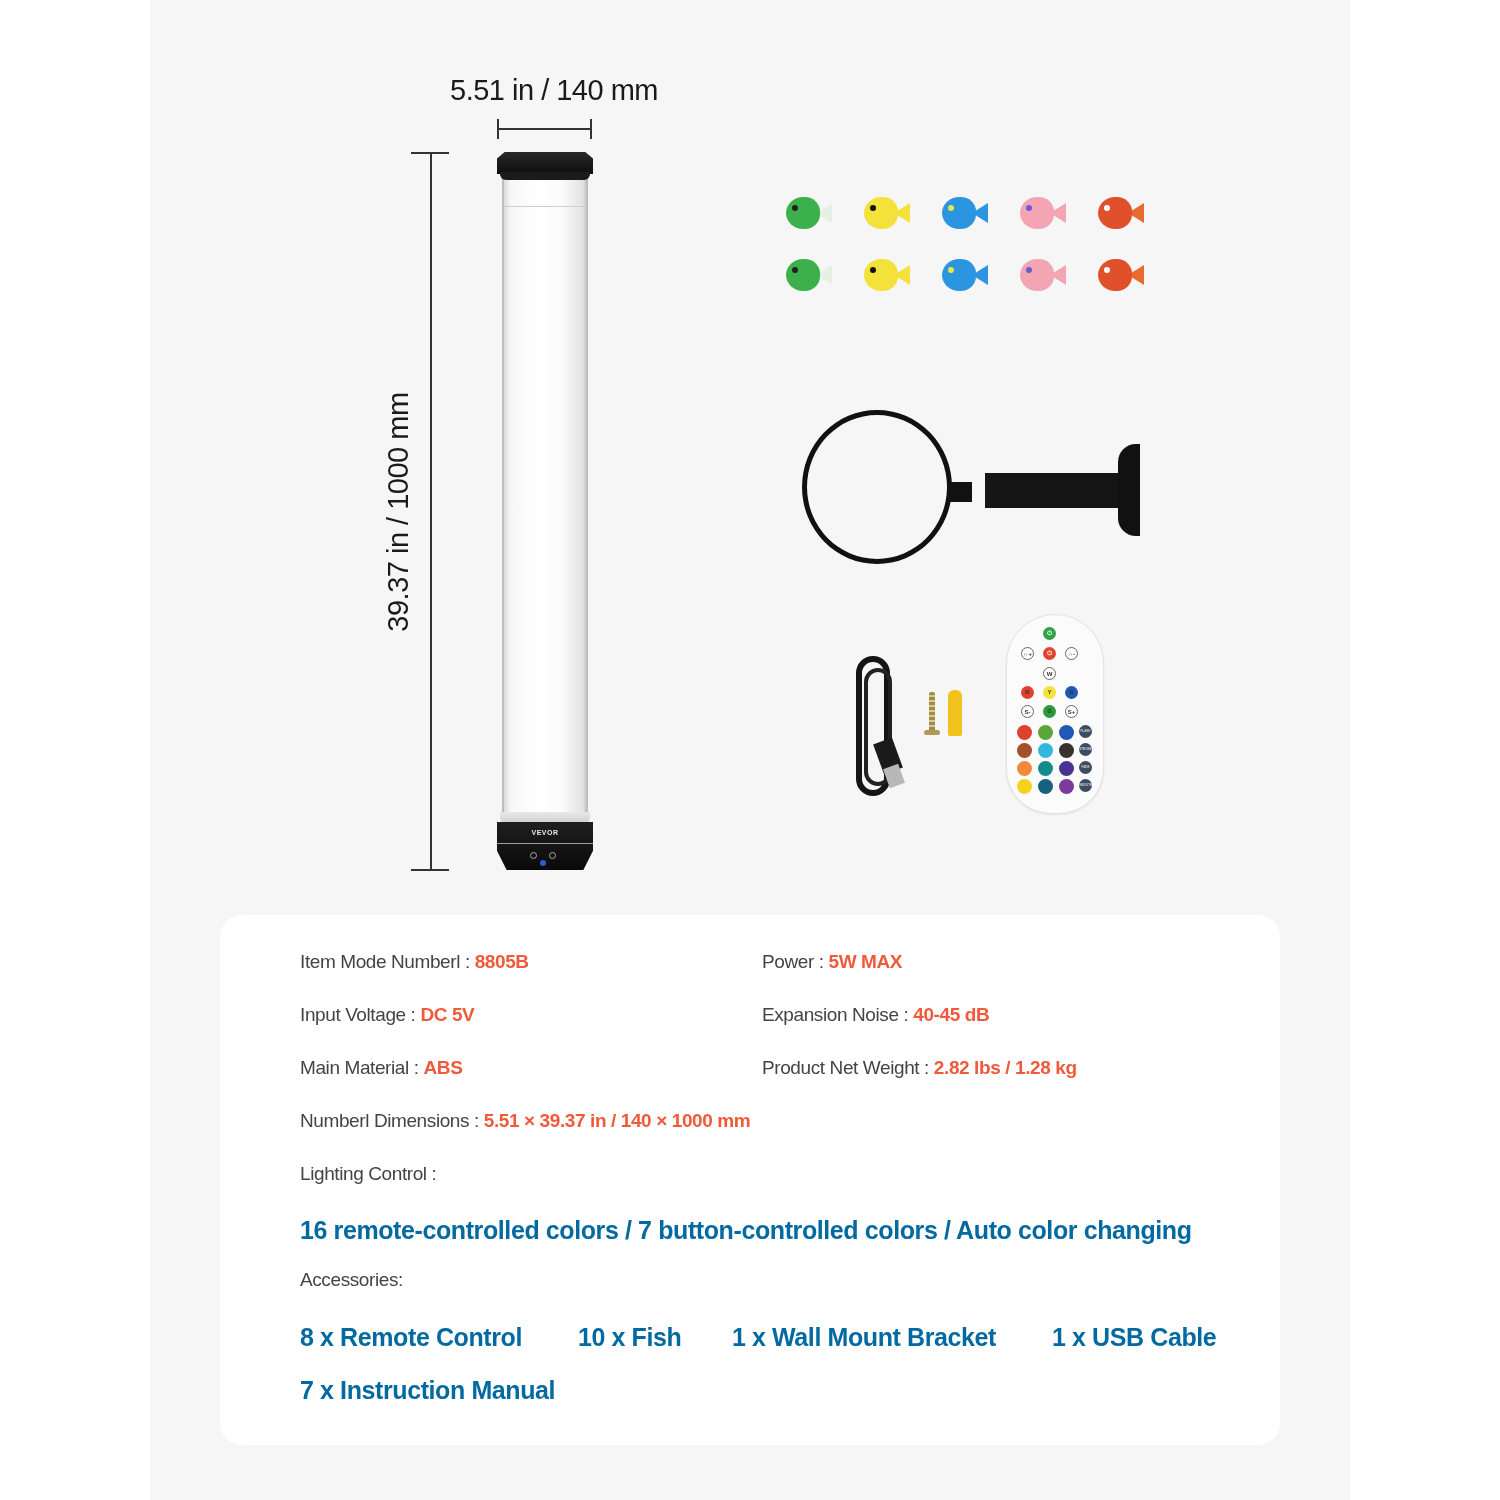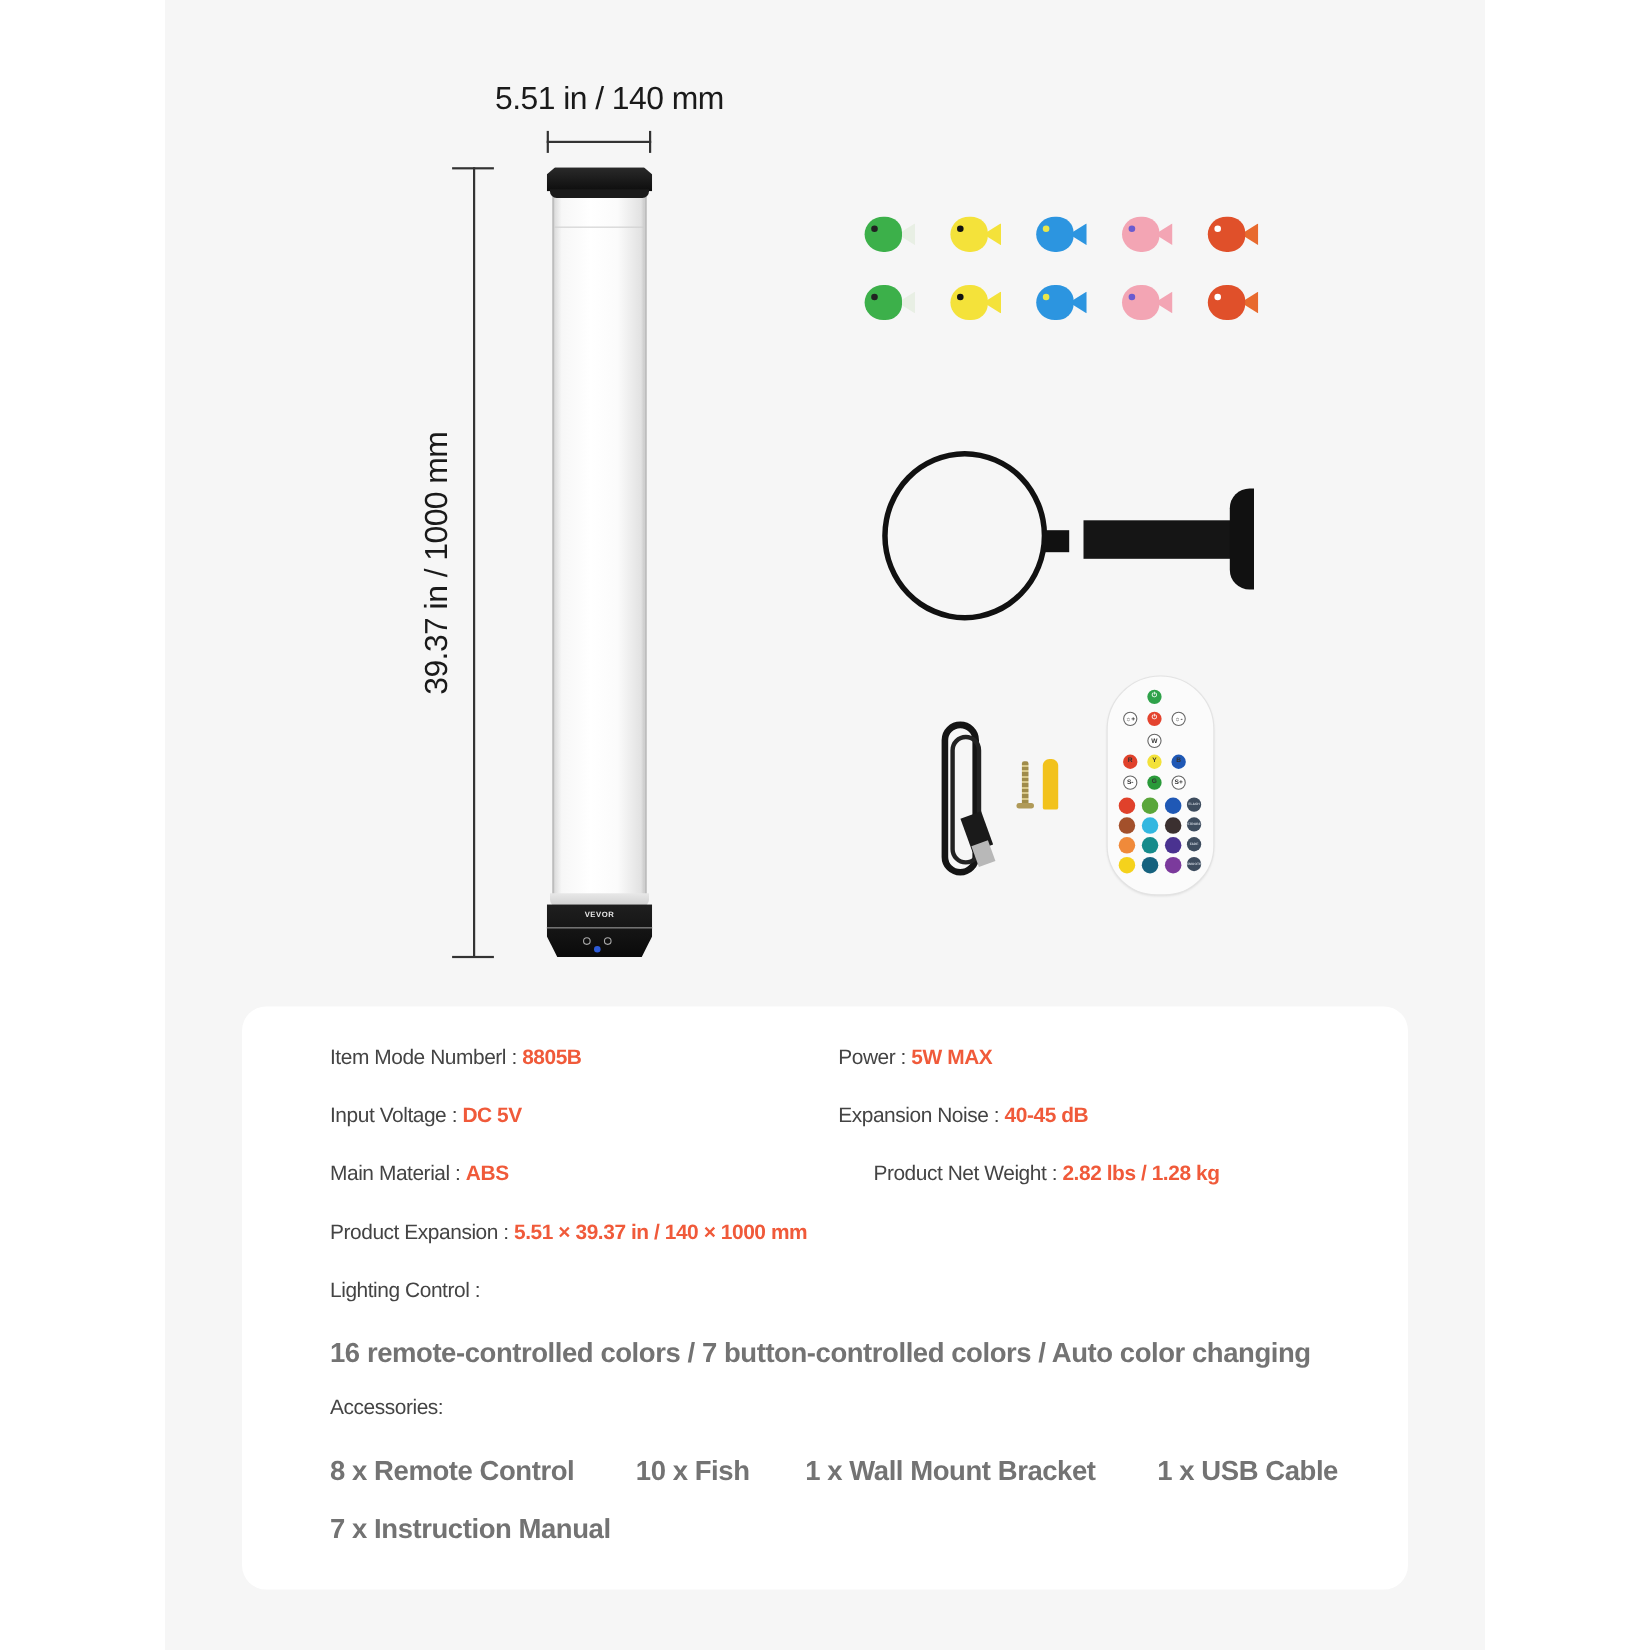--- a/index.html
+++ b/index.html
@@ -124,21 +124,21 @@
 
     
     .spec-card {
       left: 220px; top: 915px; width: 1060px; height: 530px; background: #ffffff;
       border-radius: 22px;
     }
     .spec-row {
       position: absolute; font-size: 19px; color: #444; white-space: nowrap; letter-spacing: -0.4px;
     }
     .spec-value { color: #f05a3a; font-weight: bold; }
-    .accent { color: #737373; font-weight: bold; font-size: 25px; position: absolute; white-space: nowrap; letter-spacing: -0.4px; }
+    .accent { color: #0369a1; font-weight: bold; font-size: 25px; position: absolute; white-space: nowrap; letter-spacing: -0.4px; }
   </style>
 </head>
 <body>
 
 <div class="panel"></div>
 
 <div class="abs dim-width-label">5.51 in / 140 mm</div>
 <div class="abs hline" style="left:497px;top:128px;width:95px;height:2px;"></div>
 <div class="abs vline" style="left:497px;top:119px;width:2px;height:20px;"></div>
 <div class="abs vline" style="left:590px;top:119px;width:2px;height:20px;"></div>
@@ -279,25 +279,25 @@
   </div>
   <div class="spec-row" style="left:80px;top:89px;">
     <span>Input Voltage : </span><span class="spec-value">DC 5V</span>
   </div>
   <div class="spec-row" style="left:542px;top:89px;">
     <span>Expansion Noise : </span><span class="spec-value">40-45 dB</span>
   </div>
   <div class="spec-row" style="left:80px;top:142px;">
     <span>Main Material : </span><span class="spec-value">ABS</span>
   </div>
-  <div class="spec-row" style="left:542px;top:142px;margin-left:32px;">
+  <div class="spec-row" style="left:542px;top:142px;">
     <span>Product Net Weight : </span><span class="spec-value">2.82 lbs / 1.28 kg</span>
   </div>
   <div class="spec-row" style="left:80px;top:195px;">
-    <span>Product Expansion : </span><span class="spec-value">5.51 × 39.37 in / 140 × 1000 mm</span>
+    <span>Numberl Dimensions : </span><span class="spec-value">5.51 × 39.37 in / 140 × 1000 mm</span>
   </div>
   <div class="spec-row" style="left:80px;top:248px;">Lighting Control :</div>
   <div class="accent" style="left:80px;top:301px;">16 remote-controlled colors / 7 button-controlled colors / Auto color changing</div>
   <div class="spec-row" style="left:80px;top:354px;">Accessories:</div>
   <div class="accent" style="left:80px;top:408px;">8 x Remote Control</div>
   <div class="accent" style="left:358px;top:408px;">10 x Fish</div>
   <div class="accent" style="left:512px;top:408px;">1 x Wall Mount Bracket</div>
   <div class="accent" style="left:832px;top:408px;">1 x USB Cable</div>
   <div class="accent" style="left:80px;top:461px;">7 x Instruction Manual</div>
 </div>

